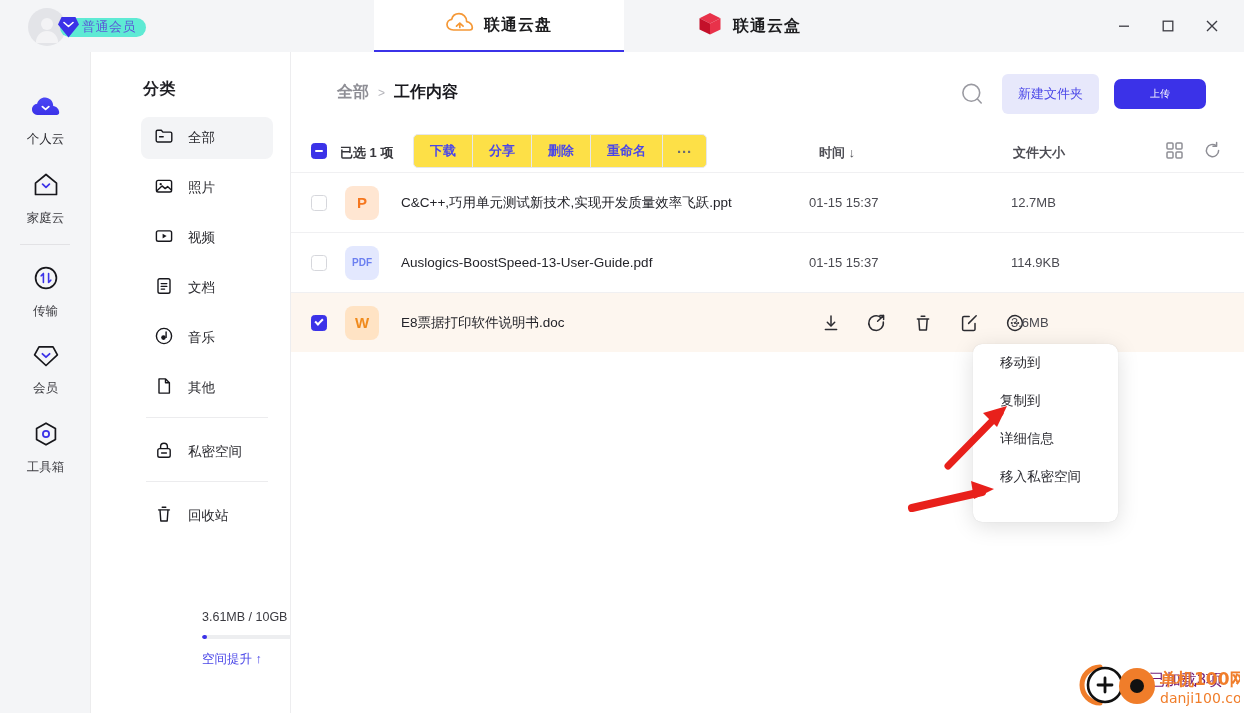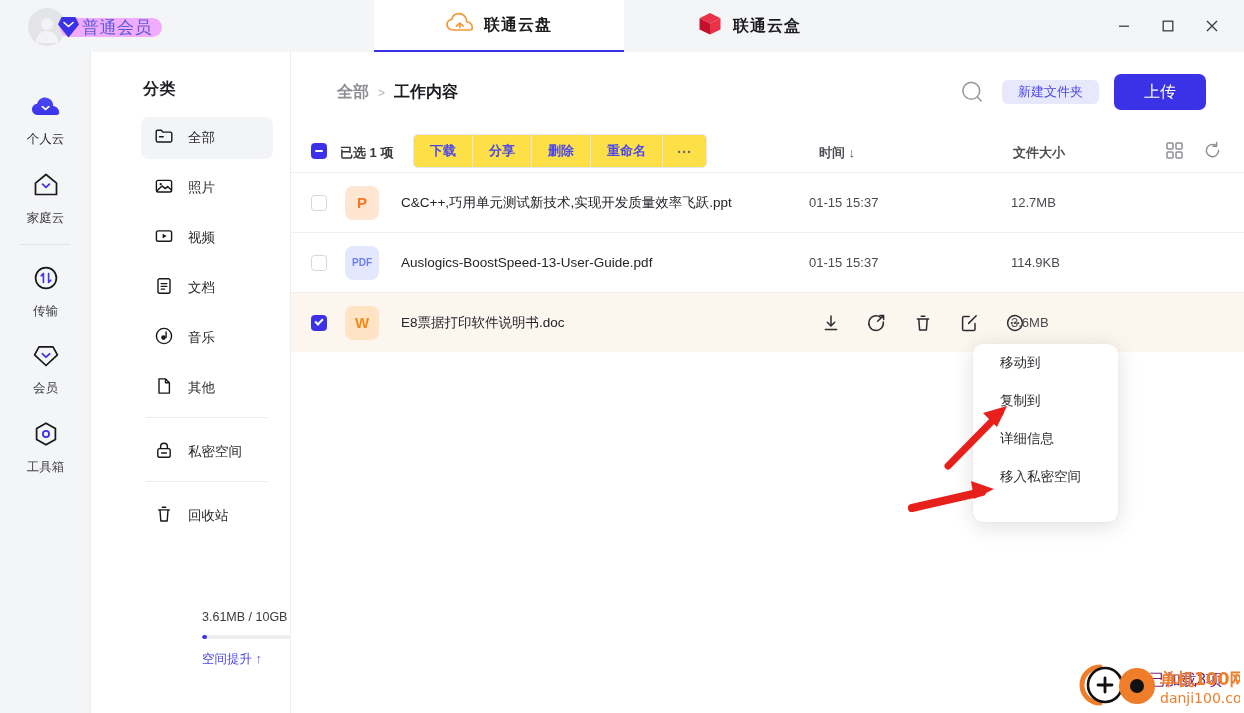--- a/index.html
+++ b/index.html
@@ -22,23 +22,23 @@
     width:38px; height:38px; border-radius:50%;
     background:#e3e4e8;
     display:flex; align-items:center; justify-content:center;
     position:relative; overflow:hidden;
   }
   .avatar .head { width:12px; height:12px; border-radius:50%; background:#f3f3f5; margin-top:-6px;}
   .avatar .body { position:absolute; bottom:3px; width:22px; height:12px; border-radius:11px 11px 0 0; background:#f3f3f5;}
   .vip-pill {
     margin-left:-6px;
     height:19px; padding:0 10px 0 22px;
-    background:#f0abfc; border-radius:10px;
+    background:#5eead4; border-radius:10px;
     display:flex; align-items:center;
-    font-size:17px; color:#5b5bd6; letter-spacing:0.5px;
+    font-size:13px; color:#5b5bd6; letter-spacing:0.5px;
     position:relative;
   }
   .vip-gem {
     position:absolute; left:-2px; top:-1px;
     width:21px; height:21px; background:#3b32e8;
     clip-path: polygon(50% 100%, 0% 38%, 18% 0%, 82% 0%, 100% 38%);
     display:flex; align-items:flex-start; justify-content:center;
   }
   .vip-gem svg { margin-top:4px; }
 
@@ -98,27 +98,27 @@
 
   .main-head { height:78px; position:relative; }
   .crumbs { position:absolute; left:46px; top:30px; display:flex; align-items:center; gap:9px; }
   .crumb-root { font-size:16px; color:#8e8e95; cursor:pointer; font-weight:bold;}
   .crumb-sep { font-size:12px; color:#b4b4ba; }
   .crumb-cur { font-size:16px; font-weight:bold; color:#19191e; }
 
   .head-actions { position:absolute; right:38px; top:22px; display:flex; align-items:center; gap:15px; }
   .search-btn { width:30px; height:30px; display:flex; align-items:center; justify-content:center; cursor:pointer; }
   .btn-newfolder {
-    height:24px; padding:0 16px; border-radius:6px; background:#e7e8fb; color:#4b47e8;
+    height:40px; padding:0 16px; border-radius:6px; background:#e7e8fb; color:#4b47e8;
     font-size:13px; display:flex; align-items:center; cursor:pointer; border:none;
     font-family:inherit;
   }
   .btn-upload {
-    height:36px; width:92px; border-radius:7px; background:#3b32e8; color:#fff;
-    font-size:16px; display:flex; align-items:center; justify-content:center; cursor:pointer; border:none;
+    height:30px; width:92px; border-radius:7px; background:#3b32e8; color:#fff;
+    font-size:10px; display:flex; align-items:center; justify-content:center; cursor:pointer; border:none;
     font-family:inherit;
   }
 
   
   .toolbar { position:relative; height:42px; margin:0 0 0 0;font-weight:bold; }
   .cb {
     width:16px; height:16px; border-radius:3.5px; border:1.4px solid #d6d7dc; background:#fff;
     display:flex; align-items:center; justify-content:center; cursor:pointer; flex:none;
   }
   .cb.checked { background:#3b32e8; border-color:#3b32e8; }

